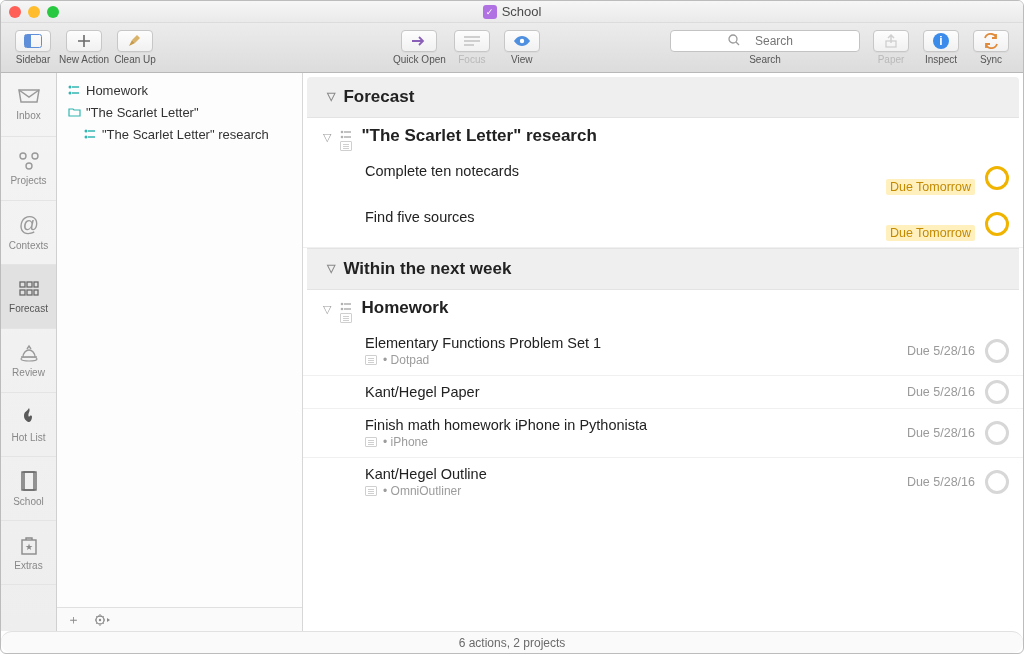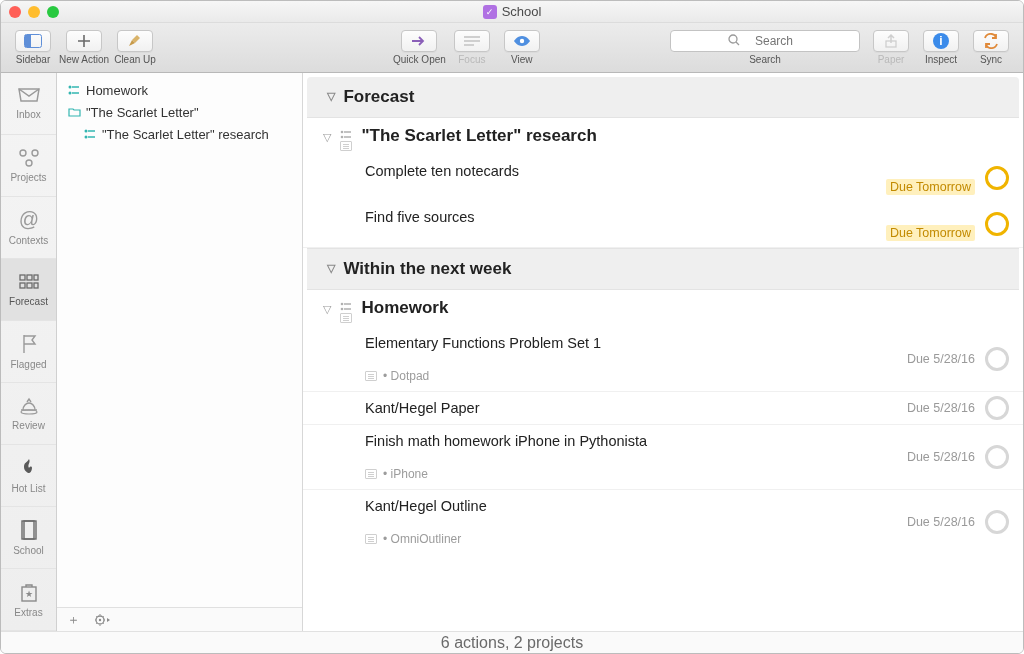--- a/index.html
+++ b/index.html
@@ -50,29 +50,29 @@
 .projhdr{ padding:8px 14px 4px 20px; display:flex; align-items:flex-start; gap:8px;}
 .projhandle{ color:#9a9a9a; font-size:11px; padding-top:5px;}
 .projicons{ display:flex; flex-direction:column; gap:2px; padding-top:3px;}
 .miniico{ width:14px; height:10px; display:flex; align-items:center; justify-content:center;}
 .miniico svg{display:block;}
 .projtitle{ font-weight:700; font-size:17px; color:#222;}
 
 .task{ padding:8px 16px 8px 62px; position:relative; border-bottom:1px solid #f0f0f0;}
 .task:last-child{border-bottom:none;}
 .tasktitle{ font-size:14.5px; color:#222;}
-.tasksub{ font-size:12px; color:#9c9c9c; display:flex; align-items:center; gap:6px; margin-top:18px;}
+.tasksub{ font-size:12px; color:#9c9c9c; display:flex; align-items:center; gap:6px; margin-top:2px;}
 .notemark{ width:12px; height:10px; border:1px solid #cfcfcf; border-radius:1px; display:inline-block; position:relative;}
 .notemark::before{content:""; position:absolute; left:2px; right:2px; top:2px; height:1px; background:#cfcfcf; box-shadow:0 2px 0 #cfcfcf, 0 4px 0 #cfcfcf;}
 .ring{ position:absolute; right:14px; top:50%; transform:translateY(-50%); width:24px; height:24px; border-radius:50%; border:3px solid #d7d7d7;}
 .ring.hot{ border-color:#f0b400;}
 .due{ position:absolute; right:48px; top:50%; transform:translateY(-50%); font-size:12.5px; color:#9a9a9a;margin-left:48px;}
 .due.hot{ background:#fff0bd; color:#c28a00; padding:1px 4px; border-radius:2px; top:auto; bottom:6px; transform:none;}
 
-.statusbar{ position:absolute; bottom:0; left:0; right:0; height:22px; border-top:1px solid #e1e1e1; display:flex; align-items:center; justify-content:center; font-size:16px; color:#6a6a6a; background:#fafafa;}
+.statusbar{ position:absolute; bottom:0; left:0; right:0; height:22px; border-top:1px solid #e1e1e1; display:flex; align-items:center; justify-content:center; font-size:12px; color:#6a6a6a; background:#fafafa;border-radius:11px;}
 
 svg{display:block;}
 </style>
 </head>
 <body>
 
 <div class="titlebar">
   <div class="tlights">
     <div class="tl red"></div>
     <div class="tl yellow"></div>
@@ -221,28 +221,20 @@
           <svg width="22" height="20">
             <rect x="2" y="3" width="5" height="5" fill="none" stroke="#6a6a6a" stroke-width="1.3"></rect>
             <rect x="9" y="3" width="5" height="5" fill="none" stroke="#6a6a6a" stroke-width="1.3"></rect>
             <rect x="16" y="3" width="4" height="5" fill="none" stroke="#6a6a6a" stroke-width="1.3"></rect>
             <rect x="2" y="11" width="5" height="5" fill="none" stroke="#6a6a6a" stroke-width="1.3"></rect>
             <rect x="9" y="11" width="5" height="5" fill="none" stroke="#6a6a6a" stroke-width="1.3"></rect>
             <rect x="16" y="11" width="4" height="5" fill="none" stroke="#6a6a6a" stroke-width="1.3"></rect>
           </svg>
         </span>
       <span>Forecast</span>
-    </div>
-    <div class="lbitem">
-      <span class="lbicon">
-          <svg width="20" height="22">
-            <path d="M5 2v18M5 3h11l-3 4 3 4H5" fill="none" stroke="#9a9a9a" stroke-width="1.4"></path>
-          </svg>
-        </span>
-      <span>Flagged</span>
     </div>
     <div class="lbitem">
       <span class="lbicon">
           <svg width="24" height="20">
             <path d="M4 14h16M6 14c0-4 3-7 6-7s6 3 6 7" fill="none" stroke="#9a9a9a" stroke-width="1.4"></path>
             <path d="M10 6l2-3 2 3" fill="none" stroke="#9a9a9a" stroke-width="1.4"></path>
             <ellipse cx="12" cy="16" rx="8" ry="2" fill="none" stroke="#9a9a9a" stroke-width="1.2"></ellipse>
           </svg>
         </span>
       <span>Review</span>

